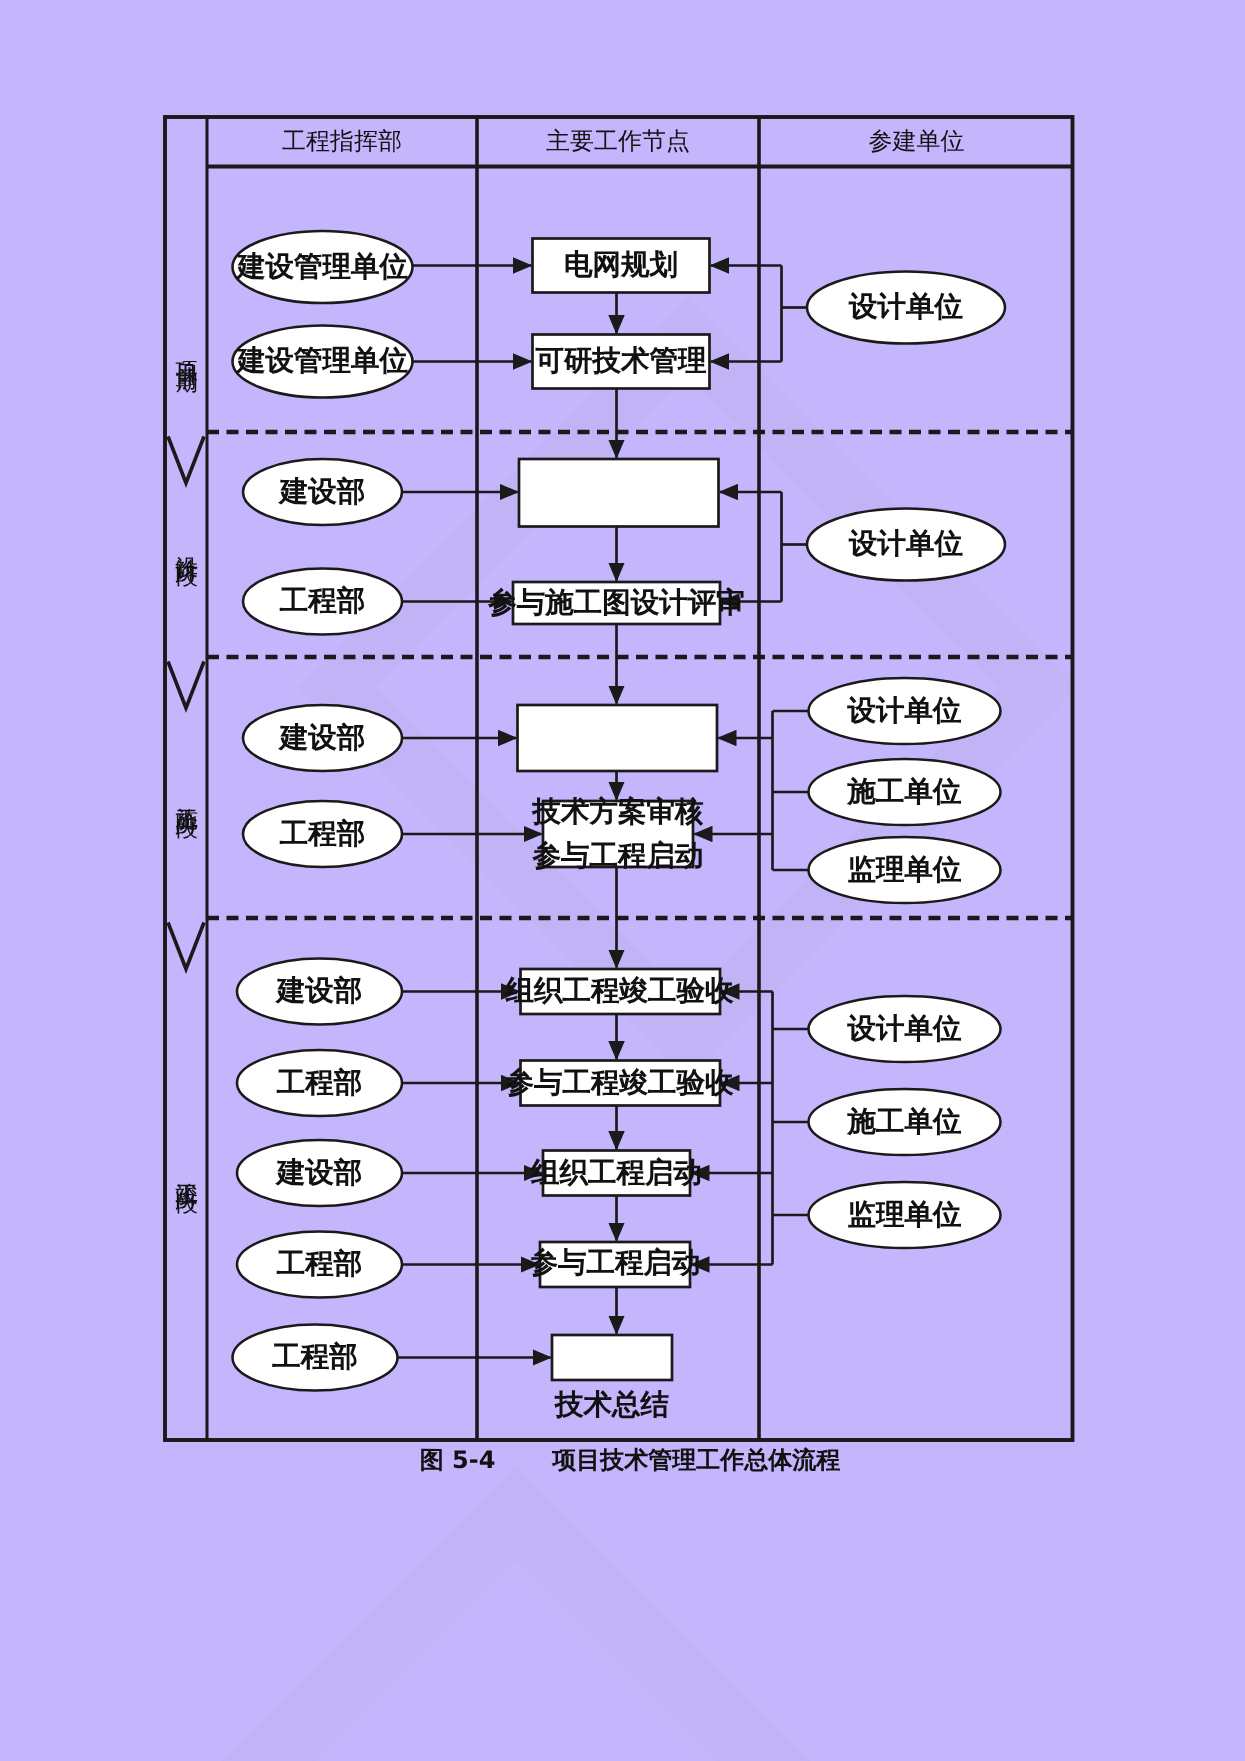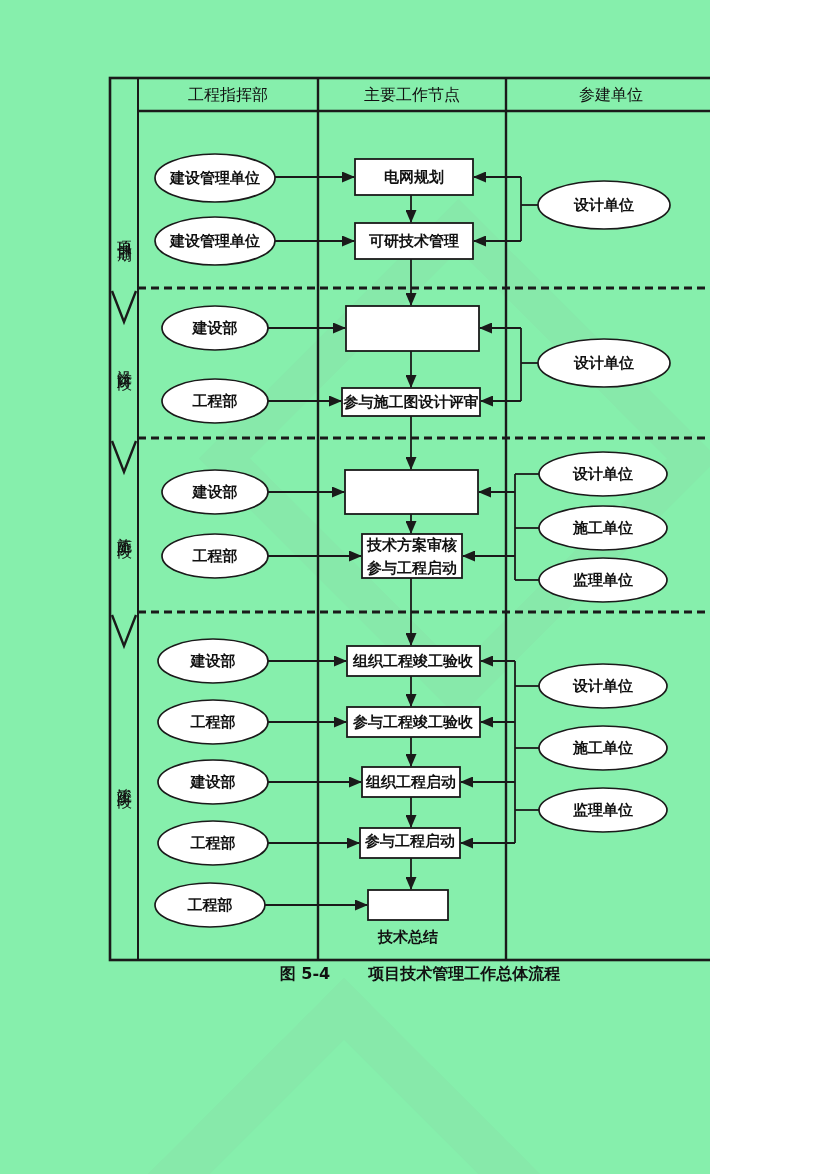--- a/index.html
+++ b/index.html
@@ -1,20 +1,20 @@
 <!DOCTYPE html>
 <html><head>
 <meta charset="utf-8">
 <style>
   html,body{margin:0;padding:0;background:#fff;}
-  .page{position:relative;width:710px;height:1174px;background:#86efac;overflow:hidden;
+  .page{position:relative;width:830px;height:1174px;background:#c4b5fd;overflow:hidden;
         font-family:"DejaVu Sans","Liberation Sans",sans-serif;color:#111;}
   svg{position:absolute;left:0;top:0;}
   
-  .ct{position:absolute;transform:translate(-50%,-50%);font-size:15px;font-weight:bold;
+  .ct{position:absolute;transform:translate(-50%,-50%);font-size:19px;font-weight:bold;
       color:#111;white-space:nowrap;text-align:center;line-height:1.5;}
   
   .ht{position:absolute;transform:translate(-50%,-50%);font-size:16px;color:#111;white-space:nowrap;}
   
   .vt{position:absolute;transform:translate(-50%,-50%);writing-mode:vertical-rl;
       text-orientation:upright;font-size:15px;color:#111;letter-spacing:2px;}
   
   .cap{position:absolute;left:420px;top:974px;transform:translate(-50%,-50%);
        font-size:16px;font-weight:bold;white-space:nowrap;}
   .cap .fig{margin-right:38px;}

